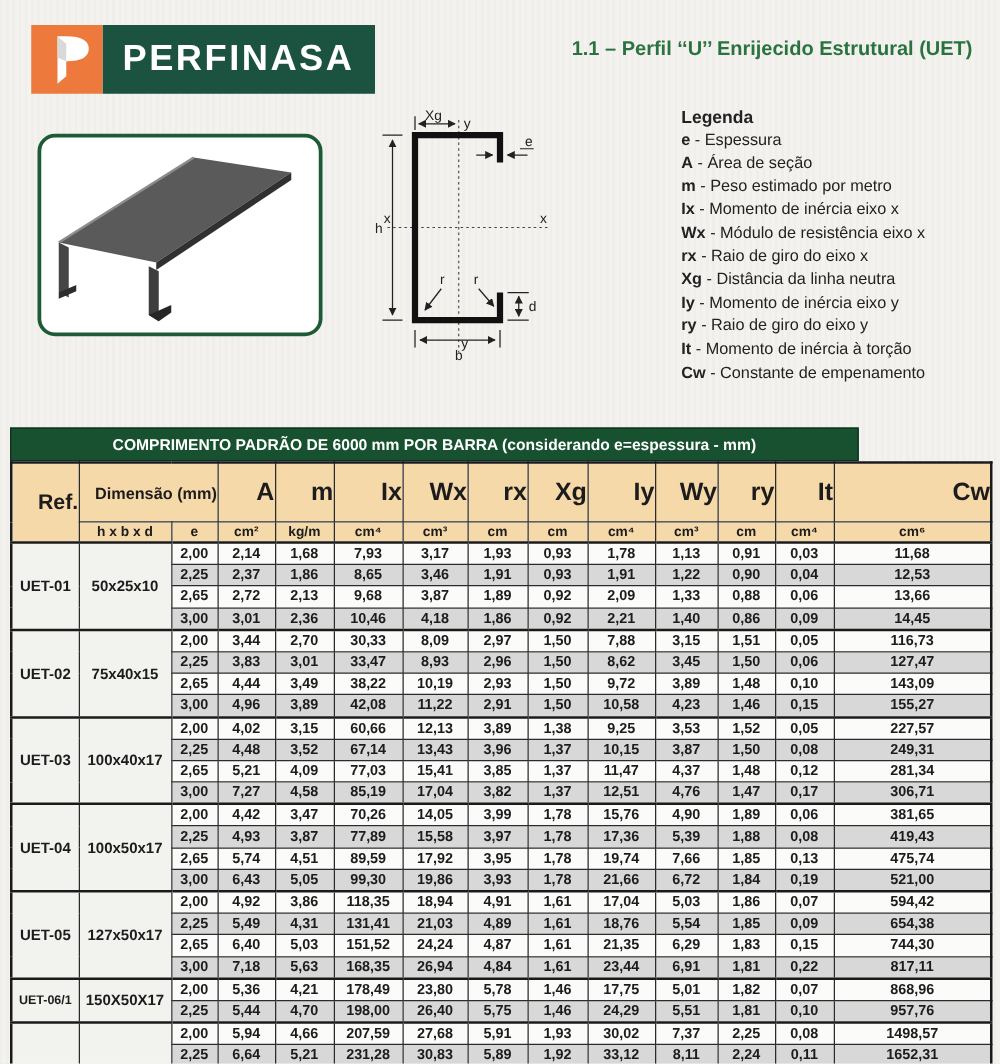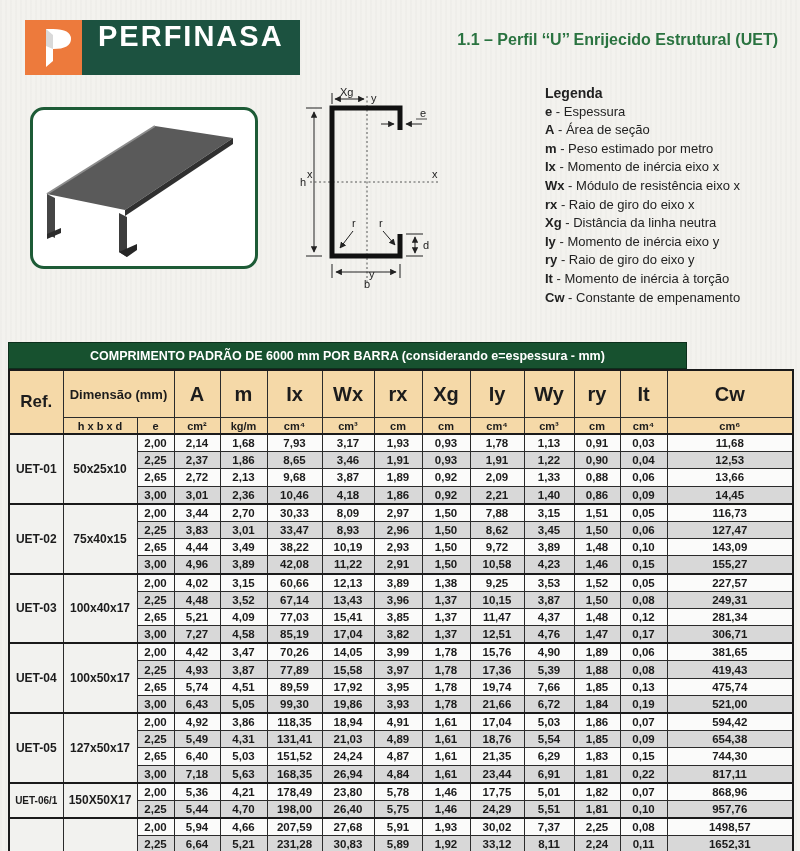--- a/index.html
+++ b/index.html
@@ -7,21 +7,21 @@
     position:relative;width:800px;height:851px;overflow:hidden;
     background-color:#f3f2ee;
     background-image:repeating-linear-gradient(90deg, rgba(0,0,0,0.015) 0 2px, transparent 2px 5px);
     font-family:"Liberation Sans", sans-serif;
     color:#1c1c1c;
   }
   
   .logo{position:absolute;left:25px;top:20px;height:55px;display:flex;}
   .logo-orange{width:57px;height:55px;background:#ED7A3C;position:relative;}
   .logo-orange svg{position:absolute;inset:0;}
-  .logo-green{height:55px;background:#1C5240;color:#fff;display:flex;
+  .logo-green{height:55px;background:#1C5240;color:#fff;display:flex;align-items:center;
     padding:0 16px;font-size:29px;font-weight:bold;letter-spacing:2px;}
   .title{position:absolute;top:31px;right:22px;color:#2a7340;font-weight:bold;font-size:16px;}
   
   .photo{position:absolute;left:30px;top:107px;width:222px;height:156px;background:#fff;
     border:3px solid #1d5b36;border-radius:14px;overflow:hidden;}
   .photo svg{display:block;width:100%;height:100%;}
   
   .diagram{position:absolute;left:282px;top:86px;width:166px;height:207px;}
   .diagram text{font-family:"Liberation Sans",sans-serif;font-size:11px;fill:#222;}
   
@@ -30,21 +30,21 @@
   .legend-item b{font-weight:bold;}
   
   .banner{position:absolute;left:8px;top:342px;width:679px;height:27px;background:#17512F;
     color:#fff;font-weight:bold;font-size:12.5px;display:flex;align-items:center;justify-content:center;
     box-sizing:border-box;border:1px solid #0d2f1c;}
   .uet-table{position:absolute;left:8px;top:369px;width:784px;border-collapse:collapse;table-layout:fixed;
     border:2px solid #1a1a1a;background:#fbfbfa;}
   .uet-table th,.uet-table td{border:1px solid #2b2b2b;text-align:center;vertical-align:middle;
     padding:0;font-weight:bold;overflow:hidden;white-space:nowrap;}
   .uet-table thead th{background:#F5D9A8;}
-  th.h-main{height:46px;font-size:20px;}
+  th.h-main{height:46px;font-size:20px;text-align:right;}
   th.h-ref{font-size:17px;}
   th.h-dim{font-size:13px;}
   th.h-unit{height:15px;font-size:11px;}
   .uet-table tbody td{height:16.2px;font-size:11.5px;}
   tr.plain td{background:#fbfbfa;}
   tr.shade td{background:#d8d8d8;}
   .uet-table td.ref-cell,.uet-table td.dim-cell{background:#f2f2ef;font-size:12px;}
   .uet-table td.ref-cell.small{font-size:10px;margin-top:44px;}
   tr.group-start td{border-top:2px solid #1a1a1a;}
 </style>

